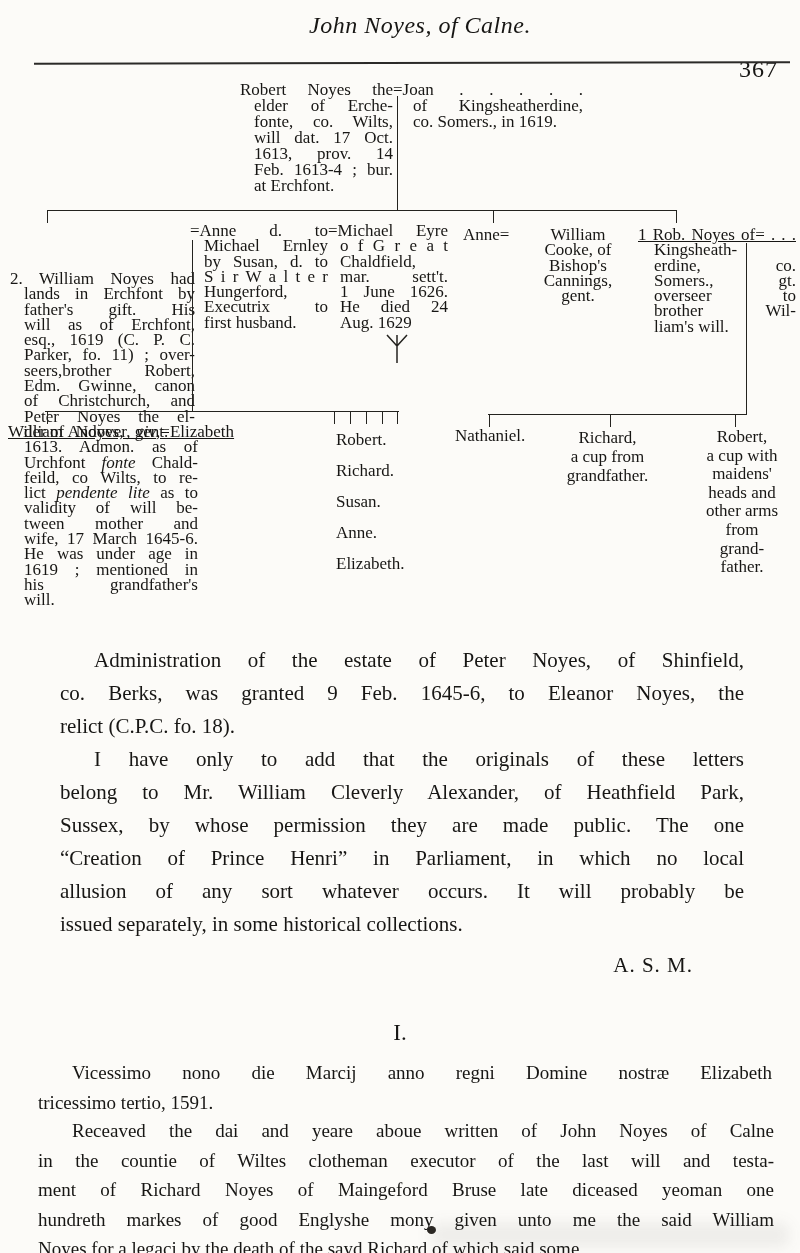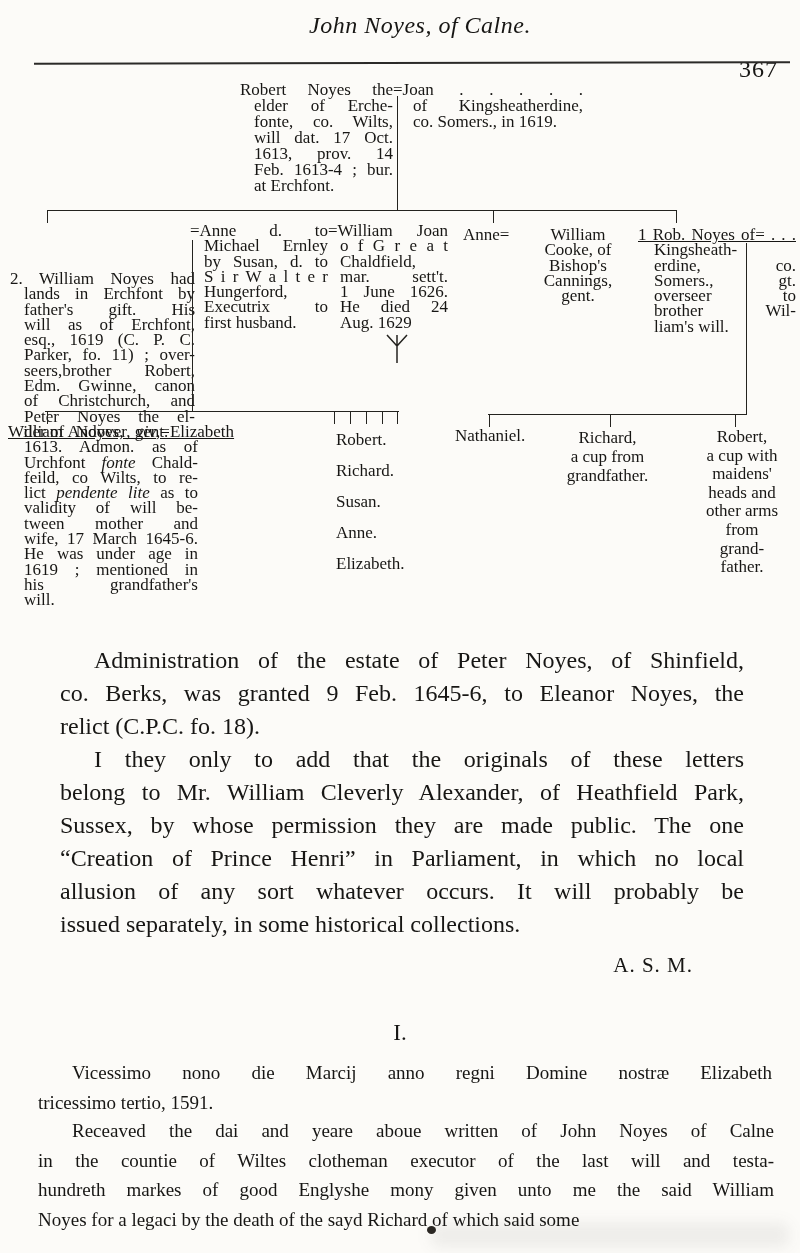--- a/index.html
+++ b/index.html
@@ -30,21 +30,21 @@
   .hang16 > div{ padding-left:16px; } .hang16 > div:first-child{ padding-left:0;text-decoration:underline; }
   .center-lines > div{ text-align:center;font-family:Liberation Serif, serif; }
   .gap31 > div{ line-height:31px; }
   .lh19 > div{ line-height:19px; }
   .lh185 > div{ line-height:18.6px; }
   .lh16 > div{ line-height:16px; }
   .hline,.vline{ position:absolute; background:#24231f; }
   .hline{ height:1.4px; } .vline{ width:1.4px; }
   .issue-mark{ position:absolute; }
   
-  .para{ position:absolute; font-size:24px; }
+  .para{ position:absolute; font-size:21px; }
   .para > div{ text-align:justify; text-align-last:justify; }
   .para > div:last-child{ text-align-last:left; }
   .para > div:first-child{ text-indent:34px; }
   .p-large > div{ line-height:33px; }
   .p-small > div{ line-height:29.5px; }
   .signature{ position:absolute; left:60px; width:633px; top:953px;
     text-align:right; font-size:21px; letter-spacing:1px; }
   .section-heading{ position:absolute; left:0; top:1020px; width:800px;
     text-align:center; font-size:23px; }
   
@@ -101,21 +101,21 @@
     <div class="ped-block lines jlines hang14" style="left:190px; top:223px; width:138px;">
         <div>=Anne d. to</div>
         <div>Michael Ernley</div>
         <div>by Susan, d. to</div>
         <div>S i r W a l t e r</div>
         <div>Hungerford,</div>
         <div>Executrix to</div>
         <div>first husband.</div>
       </div>
     <div class="ped-block lines jlines hang12" style="left:328px; top:223px; width:120px;">
-        <div>=William Joan</div>
+        <div>=Michael Eyre</div>
         <div>o f G r e a t</div>
         <div>Chaldfield,</div>
         <div>mar. sett't.</div>
         <div>1 June 1626.</div>
         <div>He died 24</div>
         <div>Aug. 1629</div>
       </div>
 
     <span class="ped-block" style="left:463px; top:227px;">Anne=</span>
     <div class="ped-block lines center-lines" style="left:524px; top:227px; width:108px;">
@@ -201,40 +201,41 @@
       </div>
   </div>
 
   <div class="para p-large" style="left:60px; top:644px; width:684px;">
       <div>Administration of the estate of Peter Noyes, of Shinfield,</div>
       <div>co. Berks, was granted 9 Feb. 1645-6, to Eleanor Noyes, the</div>
       <div>relict (C.P.C. fo. 18).</div>
     </div>
 
   <div class="para p-large" style="left:60px; top:743px; width:684px;">
-      <div>I they only to add that the originals of these letters</div>
+      <div>I have only to add that the originals of these letters</div>
       <div>belong to Mr. William Cleverly Alexander, of Heathfield Park,</div>
       <div>Sussex, by whose permission they are made public. The one</div>
       <div>“Creation of Prince Henri” in Parliament, in which no local</div>
       <div>allusion of any sort whatever occurs. It will probably be</div>
       <div>issued separately, in some historical collections.</div>
     </div>
 
   <div class="signature">A. S. M.</div>
 
   <div class="section-heading">I.</div>
 
   <div class="para p-small" style="left:38px; top:1058px; width:734px; font-size:19px;">
       <div>Vicessimo nono die Marcij anno regni Domine nostræ Elizabeth</div>
       <div>tricessimo tertio, 1591.</div>
     </div>
 
   <div class="para p-small" style="left:38px; top:1116px; width:736px; font-size:19px;">
       <div>Receaved the dai and yeare aboue written of John Noyes of Calne</div>
       <div>in the countie of Wiltes clotheman executor of the last will and testa-</div>
+      <div>ment of Richard Noyes of Maingeford Bruse late diceased yeoman one</div>
       <div>hundreth markes of good Englyshe mony given unto me the said William</div>
       <div>Noyes for a legaci by the death of the sayd Richard of which said some</div>
     </div>
 
   <div class="ghost-band"></div>
   <div class="ink-dot"></div>
 
 </div>
 
 </body></html>

